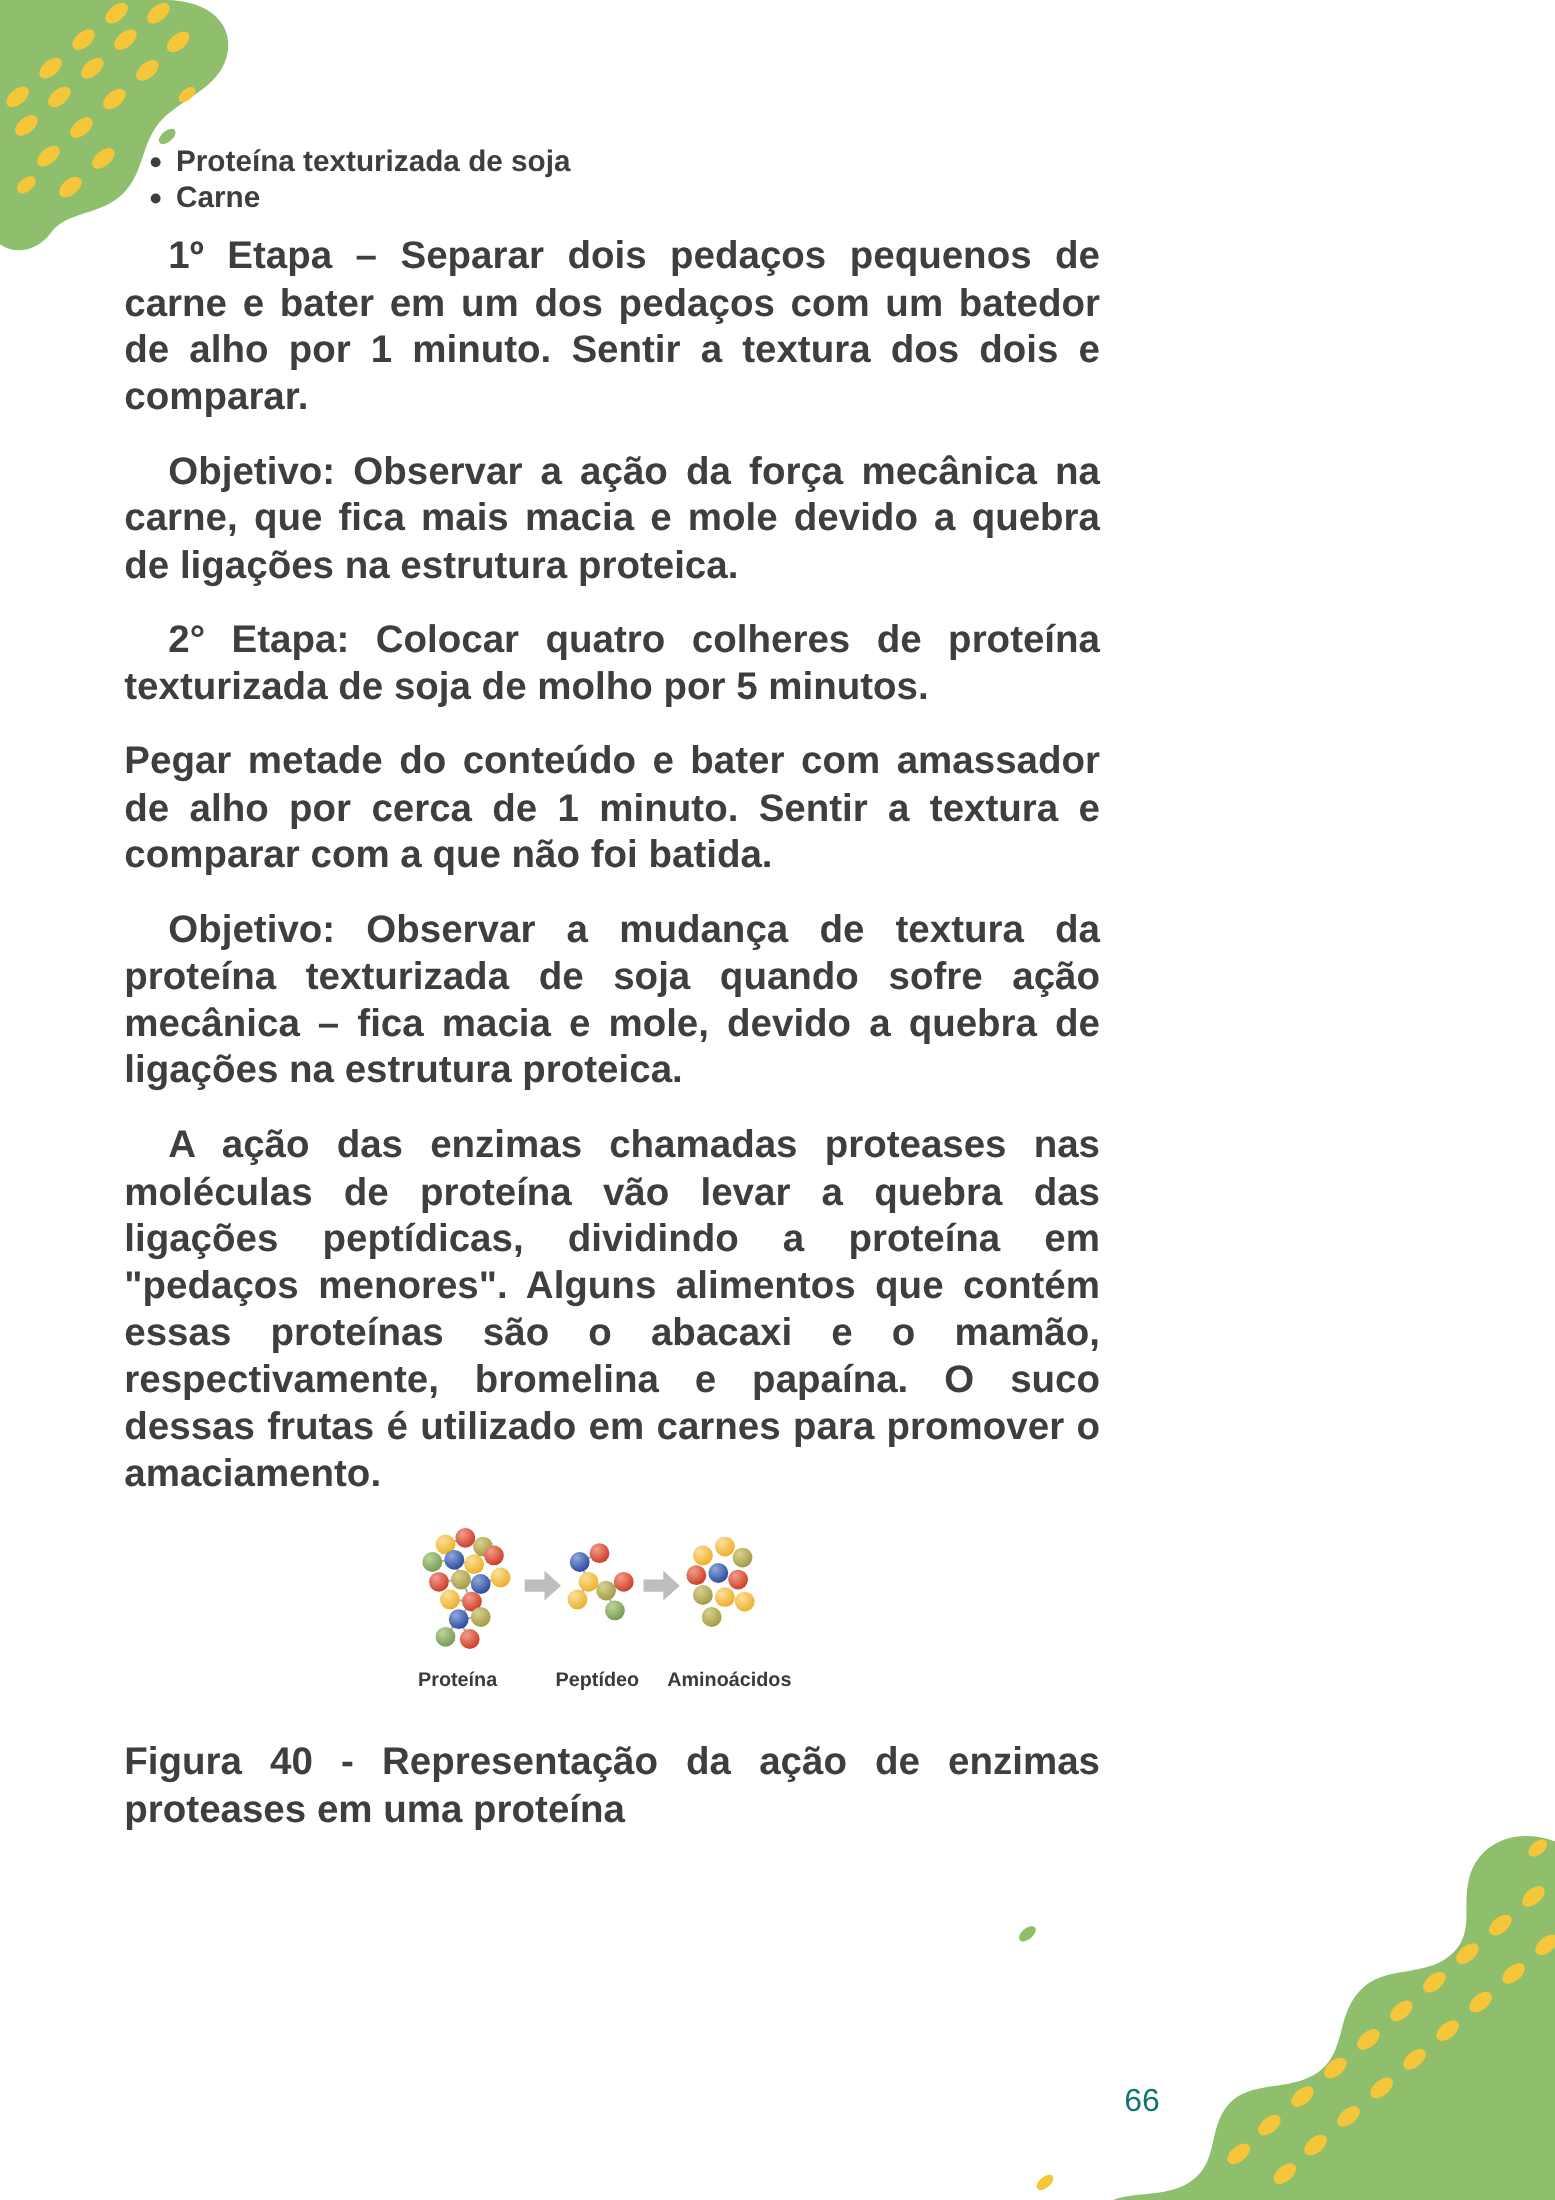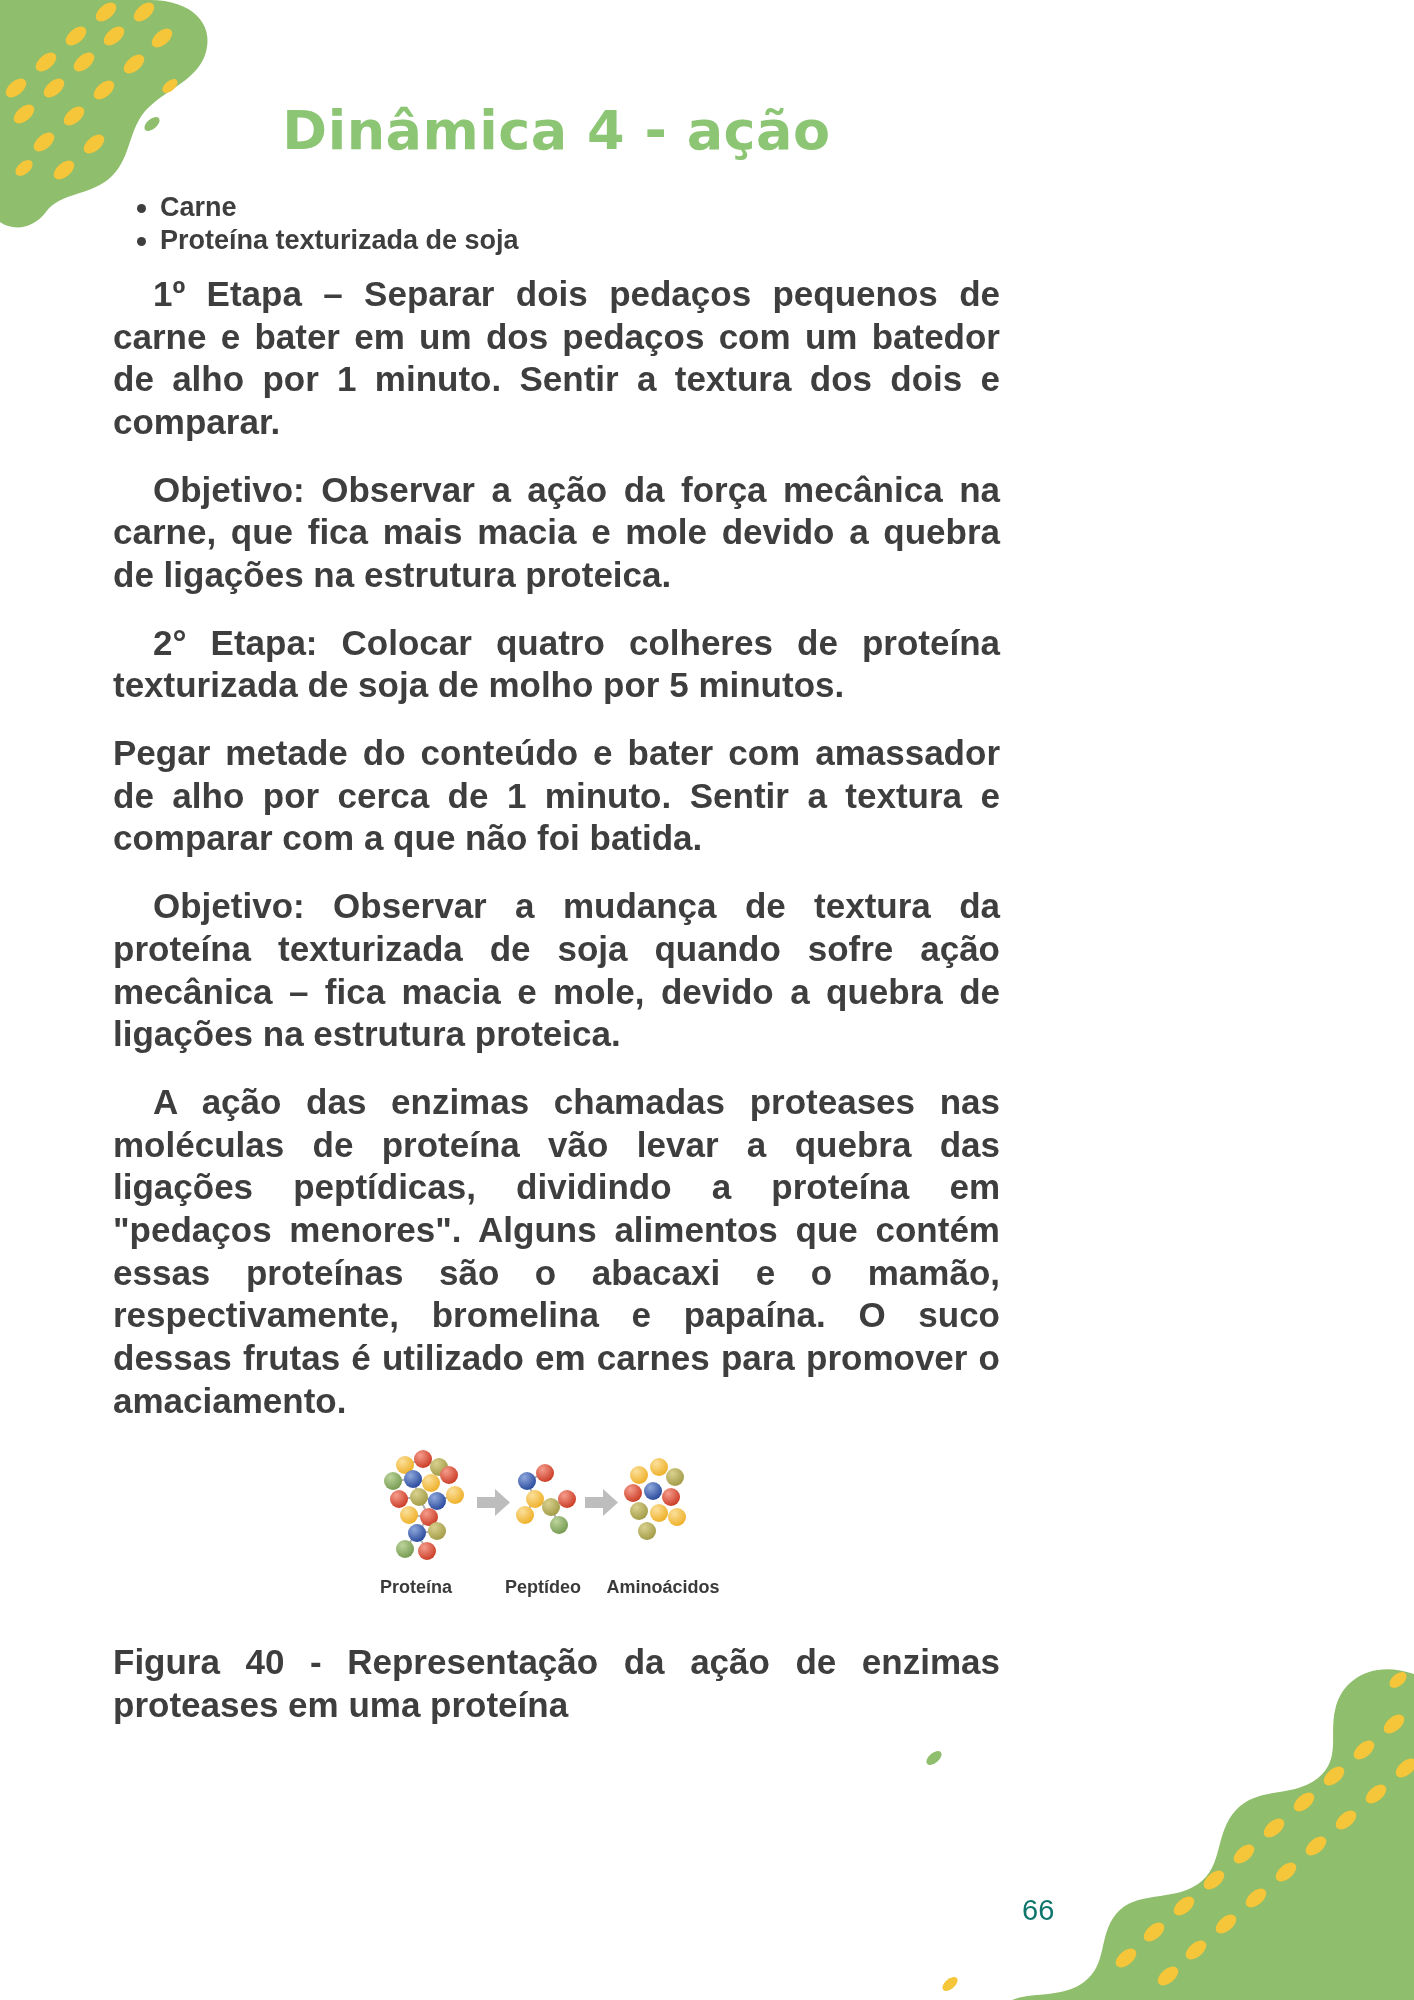--- a/index.html
+++ b/index.html
@@ -147,26 +147,25 @@
       <ellipse cx="96" cy="344" rx="9" ry="5" transform="rotate(-40 96 344)"></ellipse>
     </g>
     <g fill="#8fbe6c">
       <ellipse cx="80" cy="118" rx="9" ry="5" transform="rotate(-40 80 118)"></ellipse>
     </g>
   </svg>
 
   <div class="content">
 
     <h1 class="title">
-      <span class="tline">Dinâmica 4 - ação</span>
     </h1>
 
     <ul class="materials">
+      <li>Proteína texturizada de soja</li>
       <li>Carne</li>
-      <li>Proteína texturizada de soja</li>
     </ul>
 
     <p class="body indent">1º Etapa – Separar dois pedaços pequenos de carne e bater em um dos pedaços com um batedor de alho por 1 minuto. Sentir a textura dos dois e comparar.</p>
     <p class="body indent">Objetivo: Observar a ação da força mecânica na carne, que fica mais macia e mole devido a quebra de ligações na estrutura proteica.</p>
     <p class="body indent">2° Etapa: Colocar quatro colheres de proteína texturizada de soja de molho por 5 minutos.</p>
     <p class="body">Pegar metade do conteúdo e bater com amassador de alho por cerca de 1 minuto. Sentir a textura e comparar com a que não foi batida.</p>
     <p class="body indent sp">Objetivo: Observar a mudança de textura da proteína texturizada de soja quando sofre ação mecânica – fica macia e mole, devido a quebra de ligações na estrutura proteica.</p>
     <p class="body indent sp">A ação das enzimas chamadas proteases nas moléculas de proteína vão levar a quebra das ligações peptídicas, dividindo a proteína em "pedaços menores". Alguns alimentos que contém essas proteínas são o abacaxi e o mamão, respectivamente, bromelina e papaína. O suco dessas frutas é utilizado em carnes para promover o amaciamento.</p>
 
     <figure class="figure">

